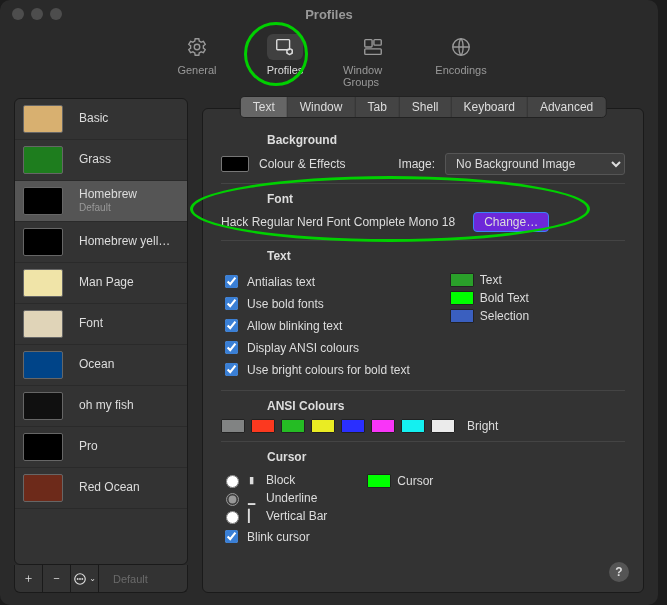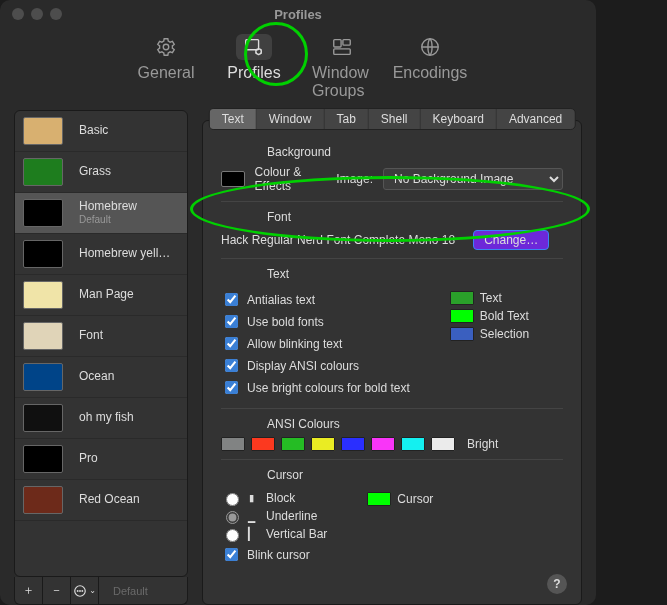--- a/index.html
+++ b/index.html
@@ -7,51 +7,51 @@
     --panel:#333333;
     --panel2:#3a3a3a;
     --text:#ddd;
     --text-dim:#999;
     --border:#444;
     --highlight:#00d000;
     --row-sel:#555;
   }
   *{box-sizing:border-box;font-family:-apple-system,Helvetica,Arial,sans-serif;font-size:12px;}
   body{margin:0;background:#1c1c1c;width:667px;height:605px;overflow:hidden;color:var(--text);}
-  .window{width:596px;height:605px;background:var(--bg);border-radius:10px;position:relative;}
+  .window{width:658px;height:605px;background:var(--bg);border-radius:10px;position:relative;}
   .titlebar{height:28px;display:flex;align-items:center;position:relative;}
   .traffic{display:flex;gap:7px;padding-left:12px;}
   .dot{width:12px;height:12px;border-radius:50%;background:#4d4d4d;}
   .title{position:absolute;left:0;right:0;text-align:center;color:var(--text-dim);font-size:13px;font-weight:600;}
   .toolbar{display:flex;justify-content:center;gap:28px;padding:6px 0 10px;}
   .tbitem{display:flex;flex-direction:column;align-items:center;gap:4px;color:var(--text-dim);position:relative;width:60px;}
   .tbitem.active{color:var(--text);}
   .tbitem.active .icohold{background:#404040;border-radius:6px;}
   .icohold{width:36px;height:26px;display:flex;align-items:center;justify-content:center;}
   .tbitem svg{width:22px;height:22px;stroke:currentColor;fill:none;stroke-width:1.5;}
-  .tbitem .lbl{font-size:16px;}
+  .tbitem .lbl{font-size:11px;}
   .body{display:flex;gap:14px;padding:0 14px;height:495px;}
   .sidebar{width:174px;display:flex;flex-direction:column;}
   .list{flex:1;background:var(--panel);border:1px solid #1a1a1a;border-radius:6px;overflow-y:auto;}
   .row{display:flex;align-items:center;gap:16px;padding:6px 8px;border-bottom:1px solid #2a2a2a;cursor:default;}
   .row.sel{background:var(--row-sel);}
   .thumb{width:40px;height:28px;border:1px solid #666;border-radius:2px;flex-shrink:0;}
   .row .tcol{display:flex;flex-direction:column;line-height:1.15;}
   .row .sub{color:var(--text-dim);font-size:10px;}
   .sbbtns{display:flex;align-items:center;height:28px;background:var(--panel);border:1px solid #1a1a1a;border-top:none;border-radius:0 0 6px 6px;}
   .sqbtn{width:28px;height:28px;display:flex;align-items:center;justify-content:center;border-right:1px solid #1a1a1a;color:var(--text);}
   .defbtn{margin-left:6px;color:#6a6a6a;font-size:11px;padding:3px 8px;}
 
   .main{flex:1;position:relative;}
   .tabs{position:absolute;top:-2px;left:50%;transform:translateX(-50%);display:flex;background:#444;border-radius:5px;overflow:hidden;border:1px solid #222;z-index:5;}
   .tab{padding:3px 12px;color:var(--text);border-right:1px solid #333;}
   .tab:last-child{border-right:none;}
   .tab.active{background:#666;}
   .content{position:absolute;top:10px;left:0;right:0;bottom:0;background:var(--panel);border:1px solid #1a1a1a;border-radius:6px;padding:18px 18px 12px;overflow-y:auto;}
-  .section-h{font-weight:400;color:var(--text);margin:6px 0 6px;padding-left:46px;}
+  .section-h{font-weight:700;color:var(--text);margin:6px 0 6px;padding-left:46px;}
   .hr{border-top:1px solid #444;margin:8px 0;}
   .rowflex{display:flex;align-items:center;gap:10px;}
   .swatch{width:28px;height:16px;border:1px solid #777;border-radius:2px;}
   .sw-sm{width:24px;height:14px;border:1px solid #222;border-radius:1px;display:inline-block;}
   .btn{background:#6d28d9;border:1px solid #3b82f6;border-radius:4px;padding:2px 10px;color:var(--text);}
   select.combo{background:#3d3d3d;border:1px solid #555;color:var(--text);padding:2px 6px;border-radius:3px;min-width:180px;}
   .chk{display:flex;align-items:center;gap:6px;margin:3px 0;}
   .chk input{accent-color:#3a7fd5;}
   .two{display:flex;gap:40px;}
   .colg{display:flex;gap:6px;align-items:center;margin:4px 0;}

